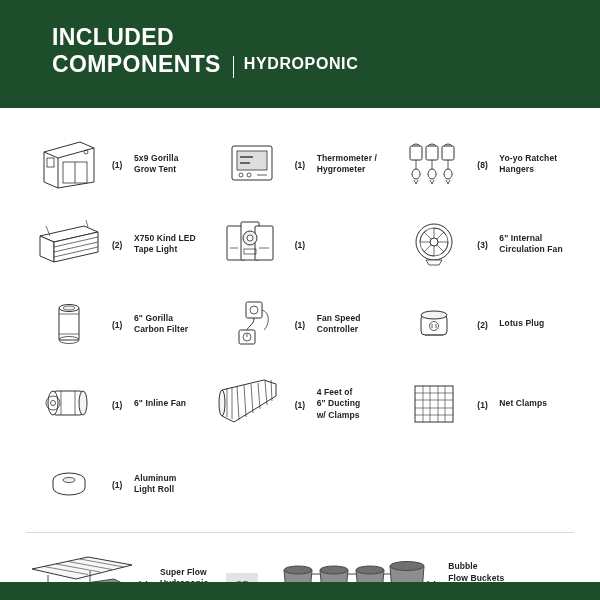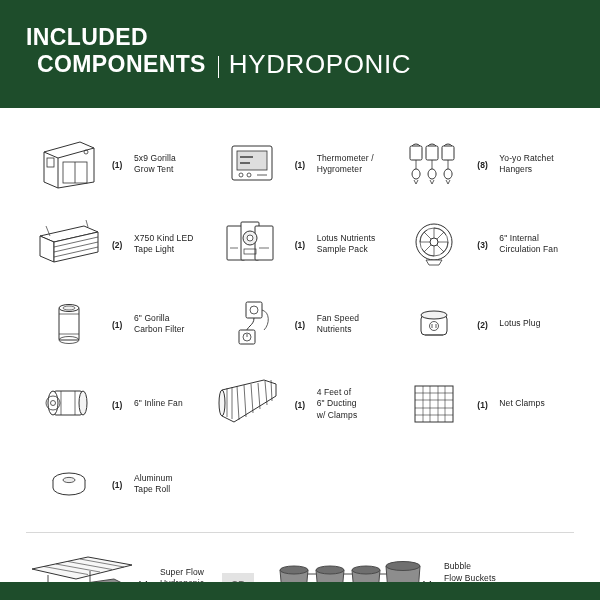--- a/index.html
+++ b/index.html
@@ -17,54 +17,53 @@
     position: relative;
     width: 600px;
     height: 600px;
     box-sizing: border-box;
   }
   
   .header {
     background: #1e4d2b;
     height: 108px;
     box-sizing: border-box;
-    padding: 24px 0 0 26px;
+    padding: 24px 0 0 52px;
     color: #ffffff;
   }
   .header-line1 {
     font-size: 23px;
     font-weight: bold;
     letter-spacing: 0.4px;
     line-height: 26px;
     text-transform: uppercase;
   }
   .header-line2-wrap {
     display: flex;
     align-items: center;
     line-height: 28px;
-    margin-left: 11px;
   }
   .header-line2 {
     font-size: 23px;
     font-weight: bold;
     letter-spacing: 0.4px;
     text-transform: uppercase;
   }
   .header-divider {
     display: inline-block;
     width: 1px;
     height: 22px;
     background: #ffffff;
     margin: 0 10px 0 12px;
     position: relative;
     top: 3px;
   }
   .header-sub {
-    font-size: 26px;
-    font-weight: 400;
+    font-size: 16px;
+    font-weight: 700;
     letter-spacing: 0.6px;
     text-transform: uppercase;
   }
 
   
   .body {
     position: relative;
     padding: 18px 26px 0 26px;
   }
   .grid {
@@ -92,21 +91,21 @@
     font-size: 8.5px;
     font-weight: bold;
     color: #222222;
     width: 22px;
     min-width: 22px;
     text-align: left;
     padding-top: 1px;
   }
   .label {
     font-size: 8.5px;
-    font-weight: normal;
+    font-weight: bold;
     color: #222222;
     line-height: 11.5px;
     letter-spacing: 0.1px;
   }
 
   
   .divider {
     border-top: 1px solid #d8d8d8;
     margin: 10px 26px 0 26px;
   }
@@ -270,22 +269,20 @@
               <rect x="34" y="10" width="18" height="34" rx="1"></rect>
               <circle cx="29" cy="22" r="7" fill="#f0f0f0"></circle>
               <circle cx="29" cy="22" r="3" fill="#ffffff" stroke-width="0.8"></circle>
               <rect x="23" y="33" width="12" height="5" fill="none" stroke-width="0.7"></rect>
               <line x1="9" y1="32" x2="17" y2="32" stroke-width="0.7"></line>
               <line x1="38" y1="32" x2="48" y2="32" stroke-width="0.7"></line>
             </g>
           </svg>
         </div>
         <div class="qty">(1)</div>
-        <div class="label" style="white-space:pre-line">Lotus Nutrients
-Sample Pack</div>
       </div>
 
       <div class="cell">
         <div class="thumb">
           <svg width="56" height="52" viewBox="0 0 56 52">
             <g fill="#ffffff" stroke="#333" stroke-width="1">
               <circle cx="28" cy="24" r="18"></circle>
               <circle cx="28" cy="24" r="14" fill="none" stroke-width="0.7"></circle>
               <circle cx="28" cy="24" r="4"></circle>
               <g stroke-width="0.7" fill="none">
@@ -338,21 +335,21 @@
               <path d="M30 22 C30 30, 22 30, 22 38" fill="none" stroke-width="1"></path>
               <rect x="15" y="34" width="16" height="14" rx="1.5"></rect>
               <circle cx="23" cy="41" r="4" fill="none" stroke-width="0.8"></circle>
               <line x1="23" y1="41" x2="23" y2="38" stroke-width="0.8"></line>
               <path d="M38 14 C46 16, 46 28, 40 34" fill="none" stroke-width="0.8"></path>
             </g>
           </svg>
         </div>
         <div class="qty">(1)</div>
         <div class="label" style="white-space:pre-line">Fan Speed
-Nutrients</div>
+Controller</div>
       </div>
 
       <div class="cell">
         <div class="thumb">
           <svg width="54" height="46" viewBox="0 0 54 46">
             <g fill="#ffffff" stroke="#333" stroke-width="1">
               <rect x="14" y="14" width="26" height="20" rx="4"></rect>
               <ellipse cx="27" cy="14" rx="13" ry="4" fill="#f2f2f2"></ellipse>
               <circle cx="27" cy="25" r="4.5" fill="none" stroke-width="0.8"></circle>
               <line x1="25" y1="23" x2="25" y2="27" stroke-width="0.8"></line>
@@ -435,21 +432,21 @@
           <svg width="52" height="40" viewBox="0 0 52 40">
             <g fill="#ffffff" stroke="#333" stroke-width="1">
               <ellipse cx="26" cy="16" rx="16" ry="7"></ellipse>
               <path d="M10 16 L10 24 A16 7 0 0 0 42 24 L42 16" fill="#ffffff"></path>
               <ellipse cx="26" cy="16" rx="6" ry="2.6" fill="#ededed" stroke-width="0.8"></ellipse>
             </g>
           </svg>
         </div>
         <div class="qty">(1)</div>
         <div class="label" style="white-space:pre-line">Aluminum
-Tape Roll</div>
+Light Roll</div>
       </div>
 
       <div class="cell empty"></div>
       <div class="cell empty"></div>
 
     </div>
   </div>
 
   <div class="divider"></div>
 

